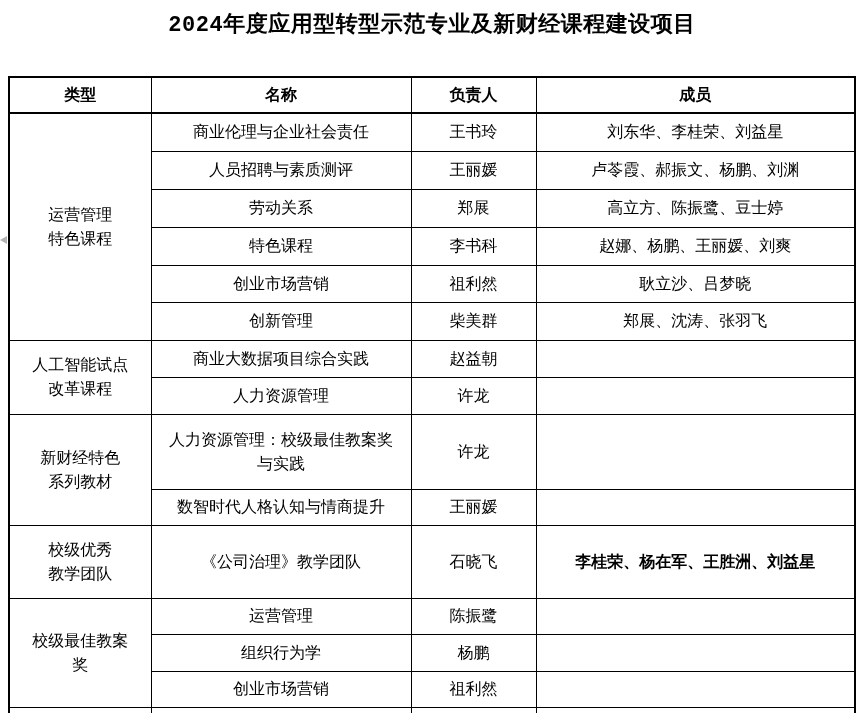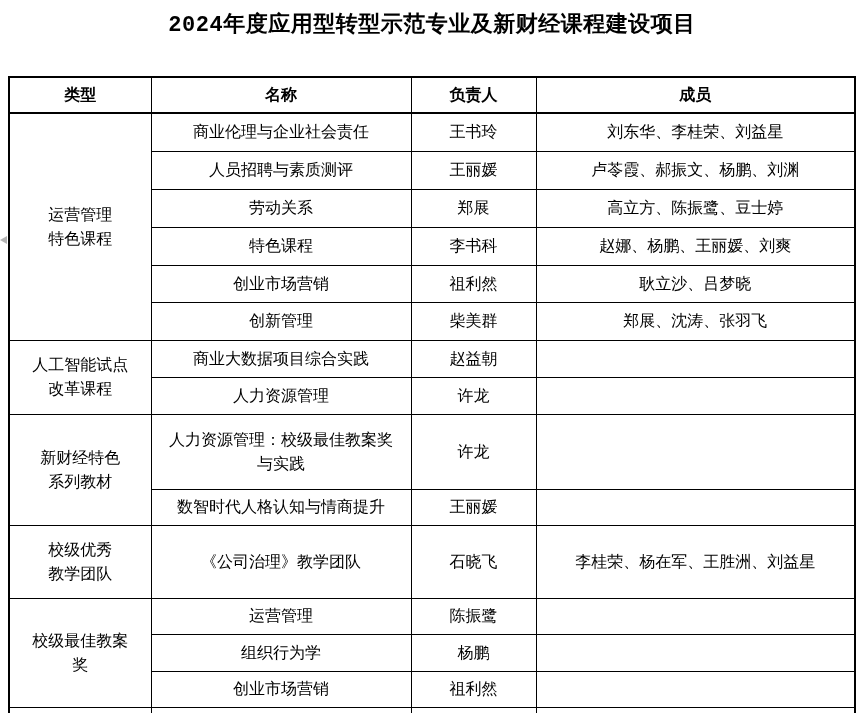--- a/index.html
+++ b/index.html
@@ -25,21 +25,21 @@
   table.doc th, table.doc td{
     border:1px solid #000;
     text-align:center;vertical-align:middle;
     font-size:16px;line-height:1.5;
     padding:0 16px;overflow:hidden;
   }
   table.doc thead th{
     font-weight:bold;border-bottom:2px solid #000;
   }
   td.multiline{white-space:pre-line;line-height:2.4;}
-  td.members-top{vertical-align:top;padding-top:5px;}
+  td.members-top{vertical-align:top;padding-top:5px;font-weight:bold;}
   col.c-type{width:142px;} col.c-name{width:260px;}
   col.c-leader{width:125px;} col.c-members{width:319px;}
 </style>
 </head>
 <body>
 
 <div class="page">
 
   <div class="title">2024年度应用型转型示范专业及新财经课程建设项目</div>
 

